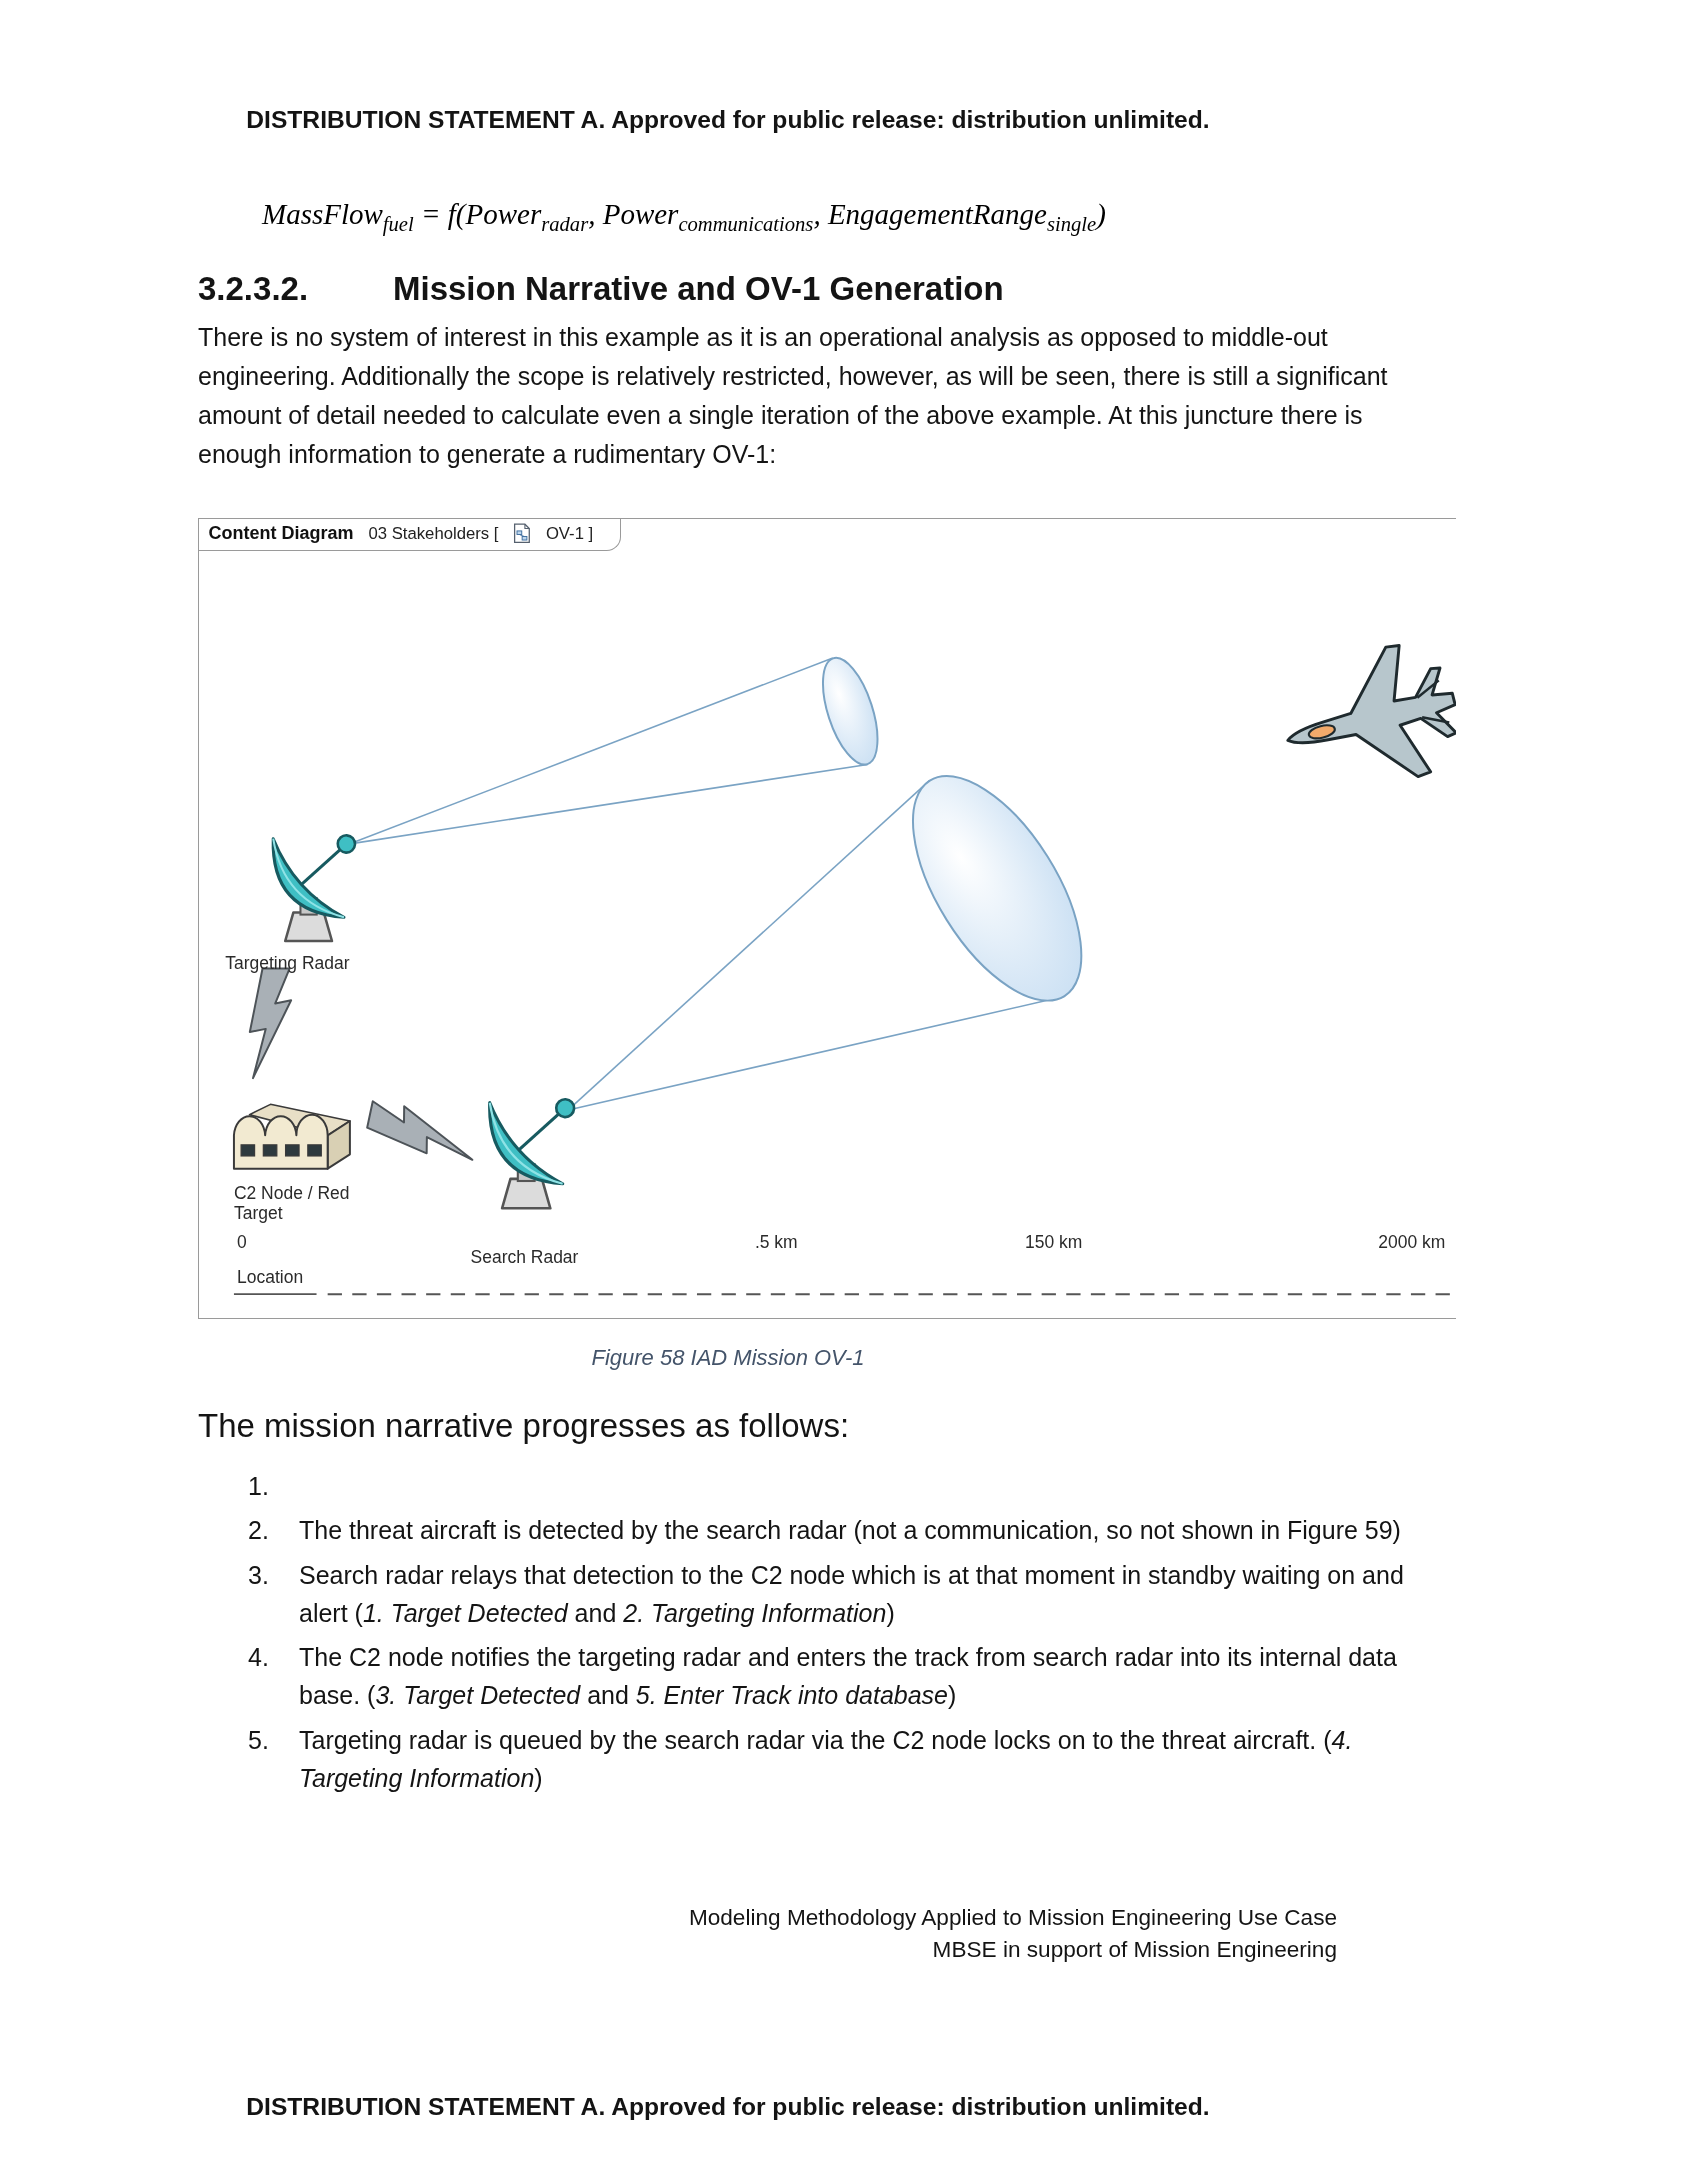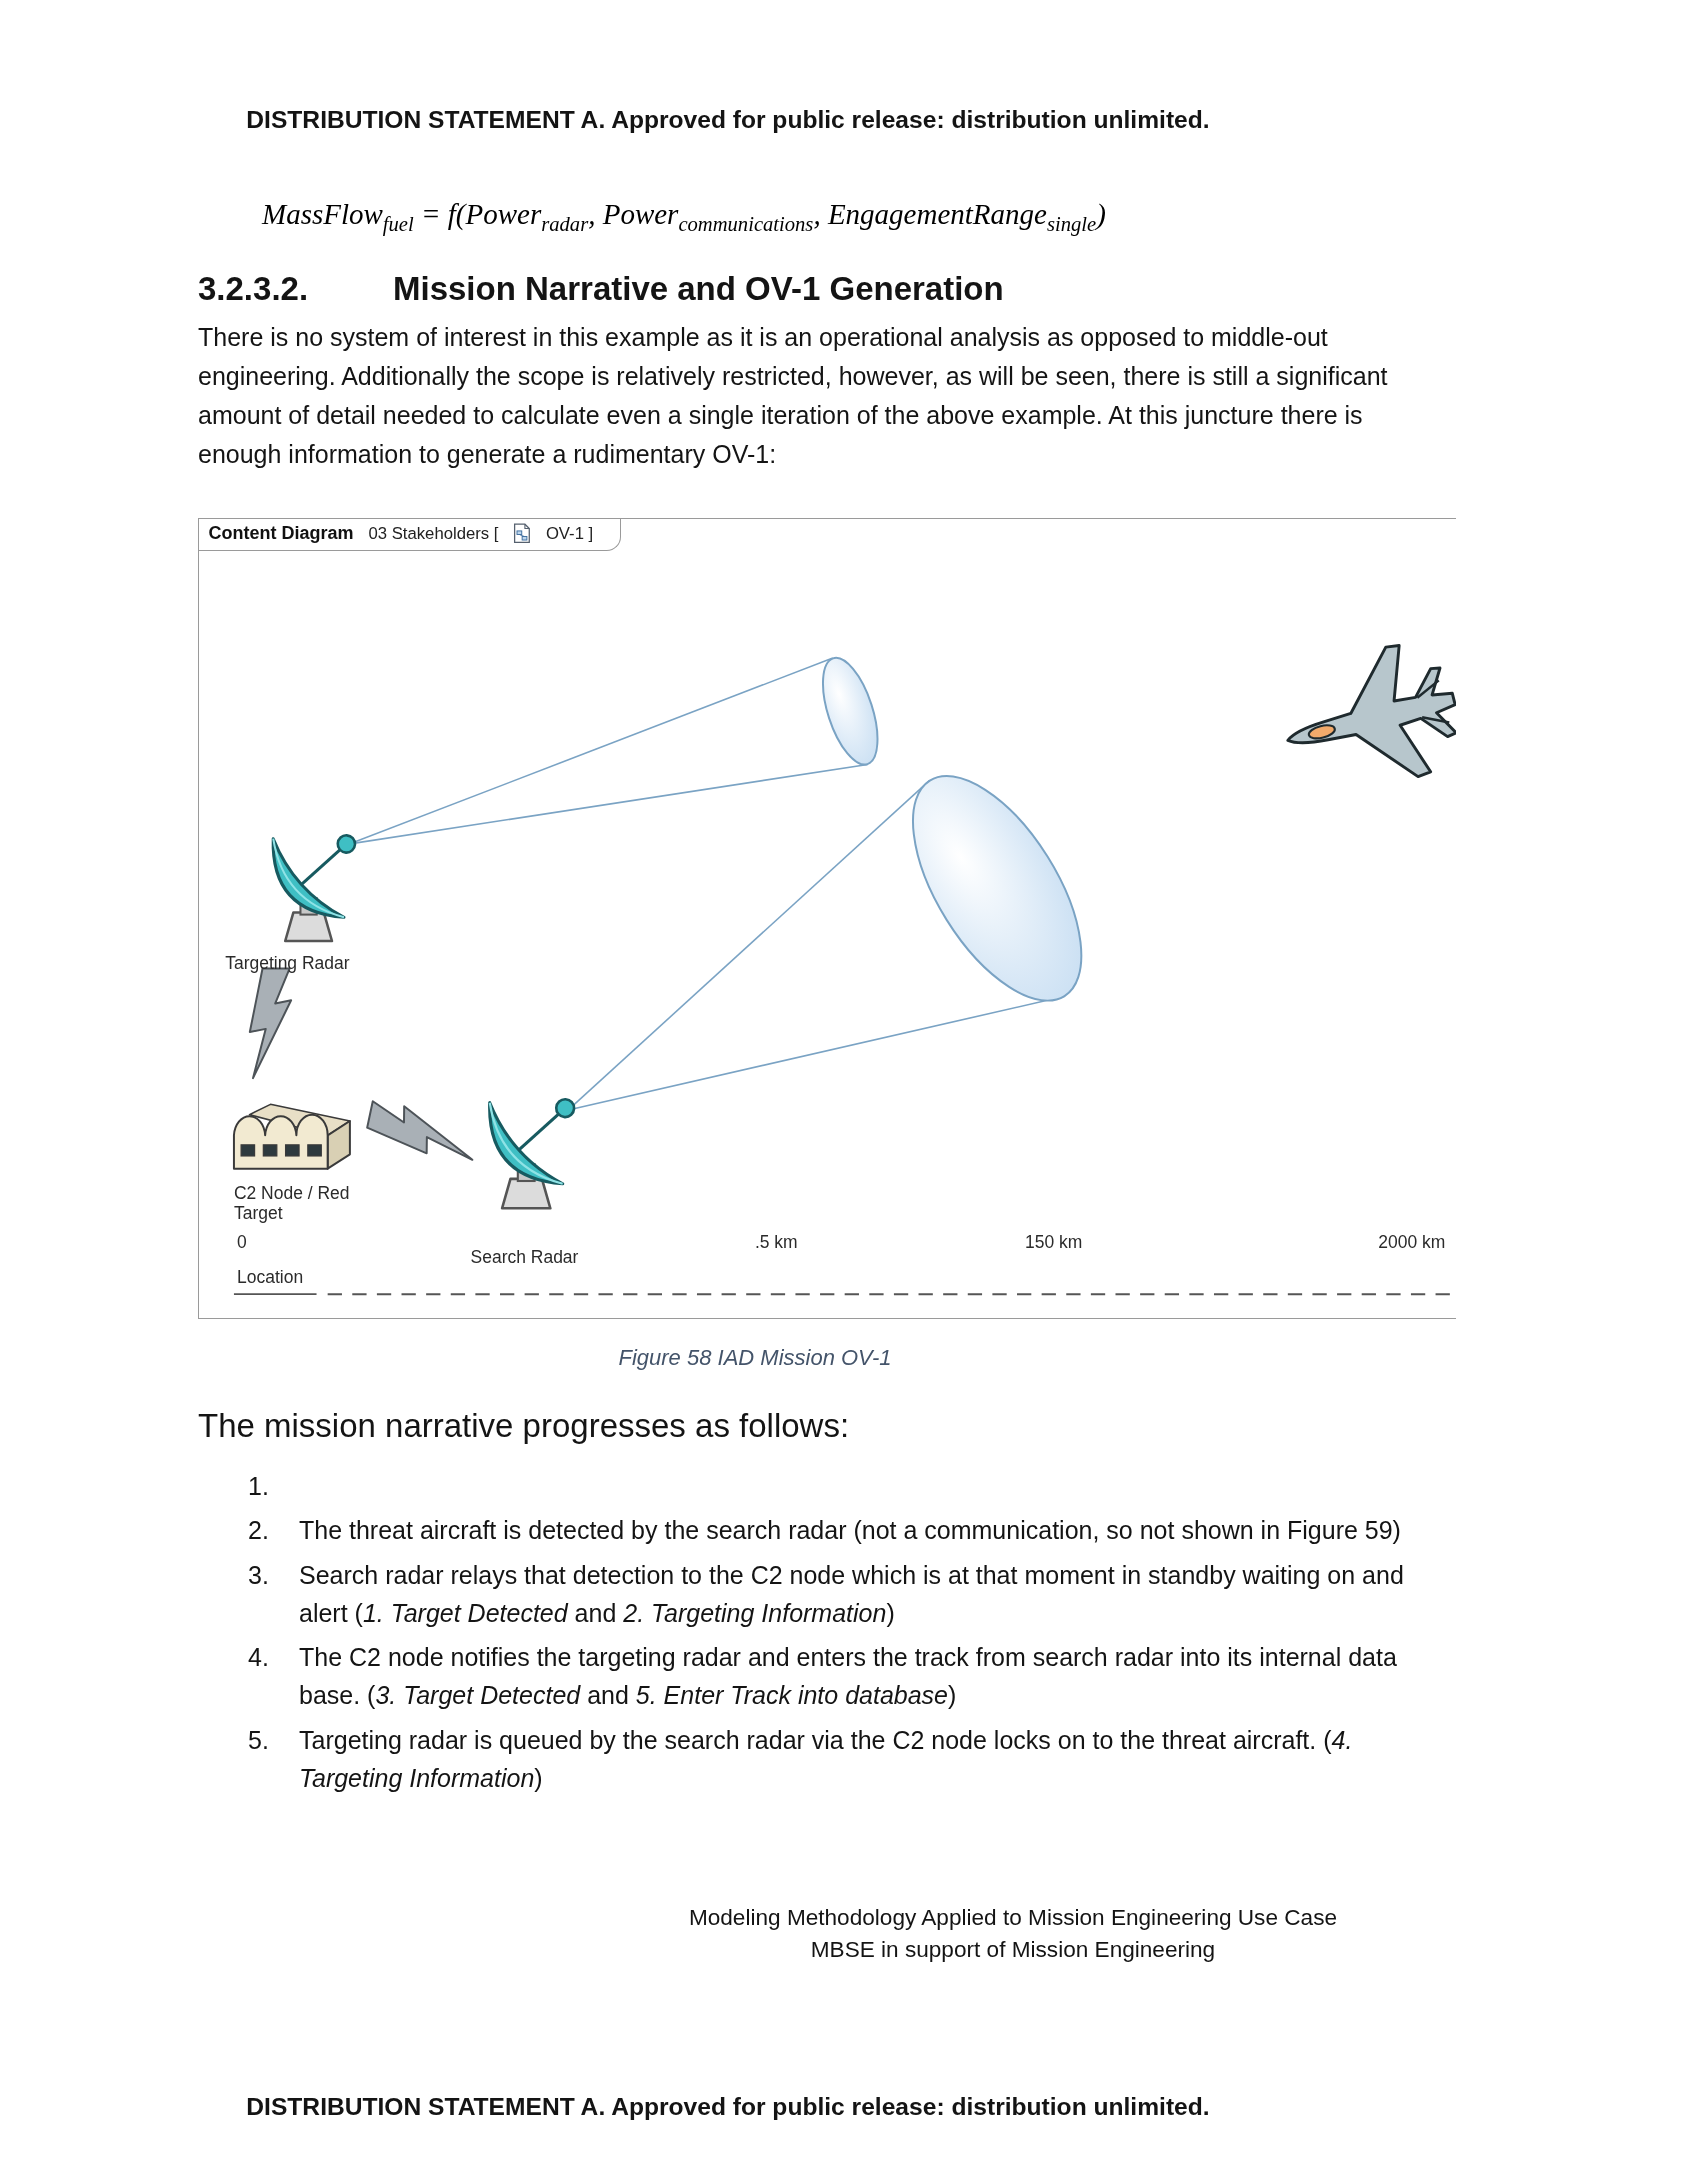--- a/index.html
+++ b/index.html
@@ -29,31 +29,31 @@
   .figure-box svg.diagram { position:absolute; left:0; top:0; font-family:"Liberation Sans", sans-serif; }
   .diagram-tab {
     position:absolute; top:0; left:0; z-index:2; display:flex; align-items:center; gap:15px;
     padding:4px 27px 5.6px 9.5px; background:#ffffff;
     border-right:1.6px solid #9a9a9a; border-bottom:1.6px solid #9a9a9a; border-bottom-right-radius:14.3px;
   }
   .tab-kind { font-weight:700; font-size:18px; color:#111; }
   .tab-name, .tab-suffix { font-size:16.7px; color:#222; }
 
   .caption { position:absolute; top:1345px; width:100%; text-align:center;
-             font-style:italic; font-size:22px; color:#44546A;margin-left:27px; }
+             font-style:italic; font-size:22px; color:#44546A; }
 
   .intro { position:absolute; top:1407px; left:198px; font-size:33px; }
 
   .nlist { position:absolute; top:1467px; left:248px; width:1215px; font-size:25px; line-height:38px; }
   .nitem { display:flex; margin-bottom:6.4px; }
   .nitem .num { flex:none; width:51px; }
   .nitem .txt { max-width:1147px; }
   .it { font-style:italic; }
 
-  .footer-right { position:absolute; top:1902px; right:119px; text-align:center;
+  .footer-right { position:absolute; top:1902px; right:119px; text-align:right;
                   font-size:22.6px; line-height:32px; }
   .page-num { position:absolute; top:1997px; width:100%; text-align:center; font-size:24.6px; }
 </style>
 </head>
 <body>
 
 <div class="page">
 
   <div class="dist top">DISTRIBUTION STATEMENT A. Approved for public release: distribution unlimited.</div>
 

